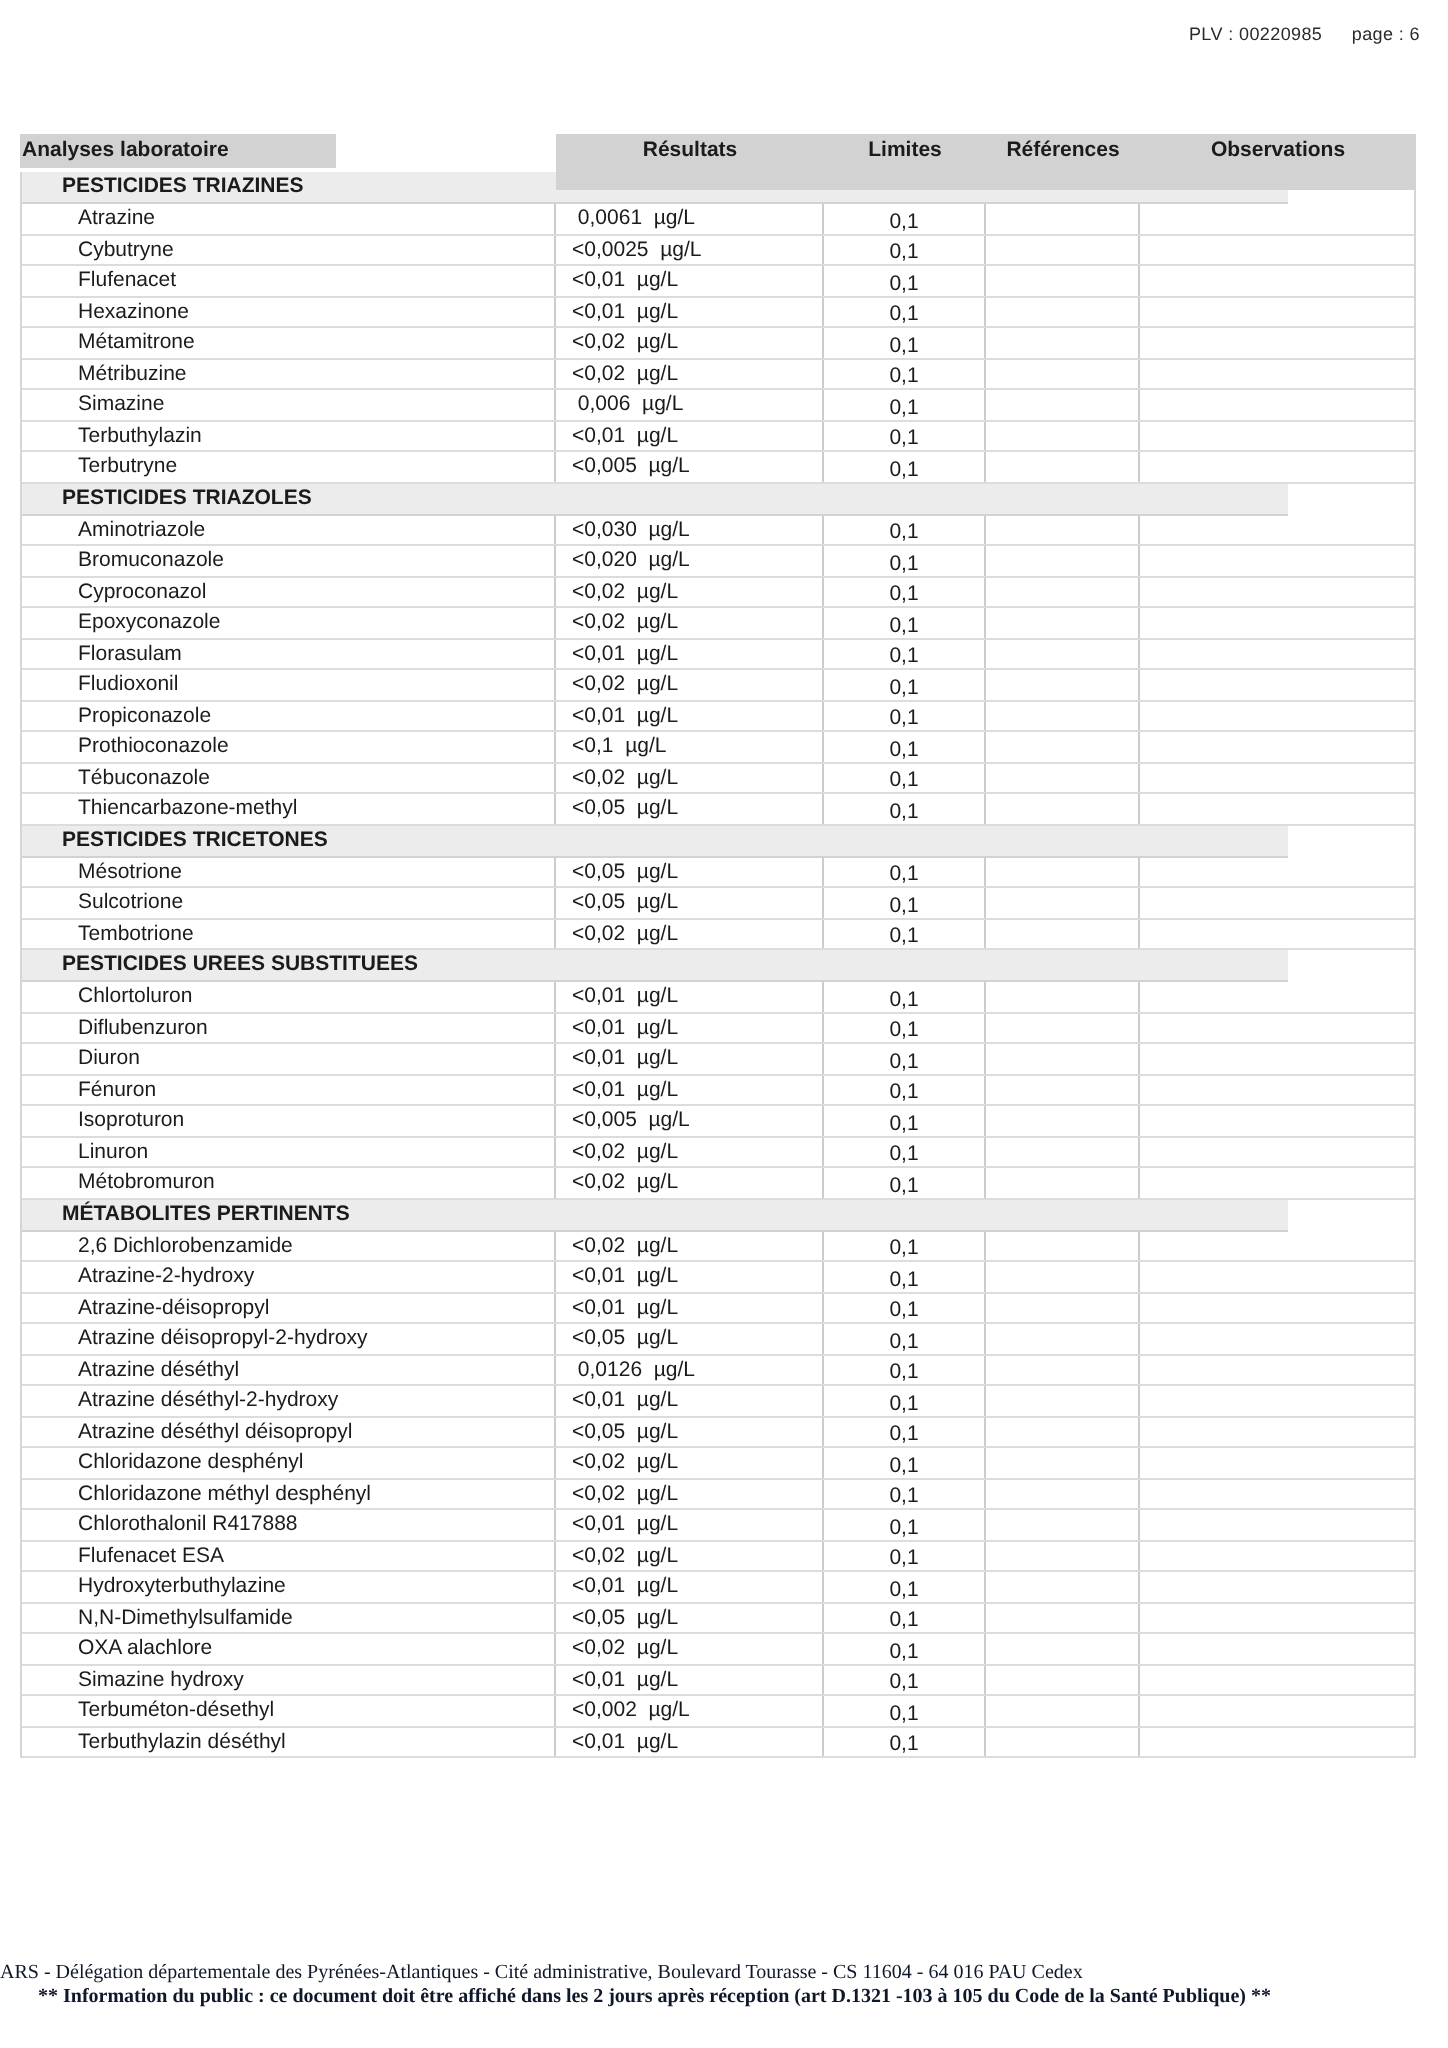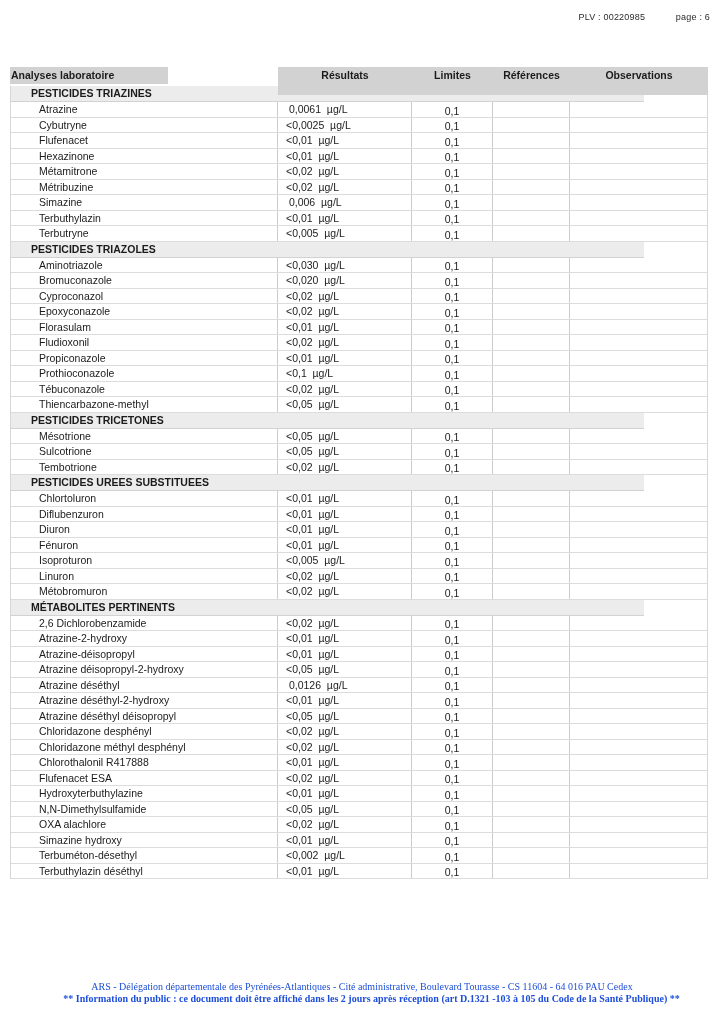--- a/index.html
+++ b/index.html
@@ -13,21 +13,21 @@
     overflow: hidden;
   }
   .plv-header {
     position: absolute;
     top: 12px;
     right: 14px;
     font-size: 9px;
     color: #2a2a2a;
     letter-spacing: 0.2px;
   }
-  .plv-header span { margin-left: 28px; }
+  .plv-header span { margin-left: 12px; }
   .report-table {
     position: absolute;
     left: 10px;
     top: 67px;
     width: 698px;
   }
   .thead {
     position: relative;
     height: 17px;
     margin-bottom: 2px;
@@ -106,23 +106,22 @@
     border-left: 1px solid var(--col-border);
   }
   .cell-obs {
     width: 138px;
     border-left: 1px solid var(--col-border);
   }
   .footer {
     position: absolute;
     left: 0; right: 0;
     top: 981px;
-    text-align: center;
     font-family: "Liberation Serif", serif;
-    color: #1d4ed8;
+    color: #0f172a;
   }
   .footer-line1 { font-size: 10px; line-height: 12px; }
   .footer-line2 { font-size: 10px; line-height: 12px; font-weight: bold; margin-left: 19px; }
 </style>
 </head>
 <body>
 
 <div class="page">
 
   <div class="plv-header">

